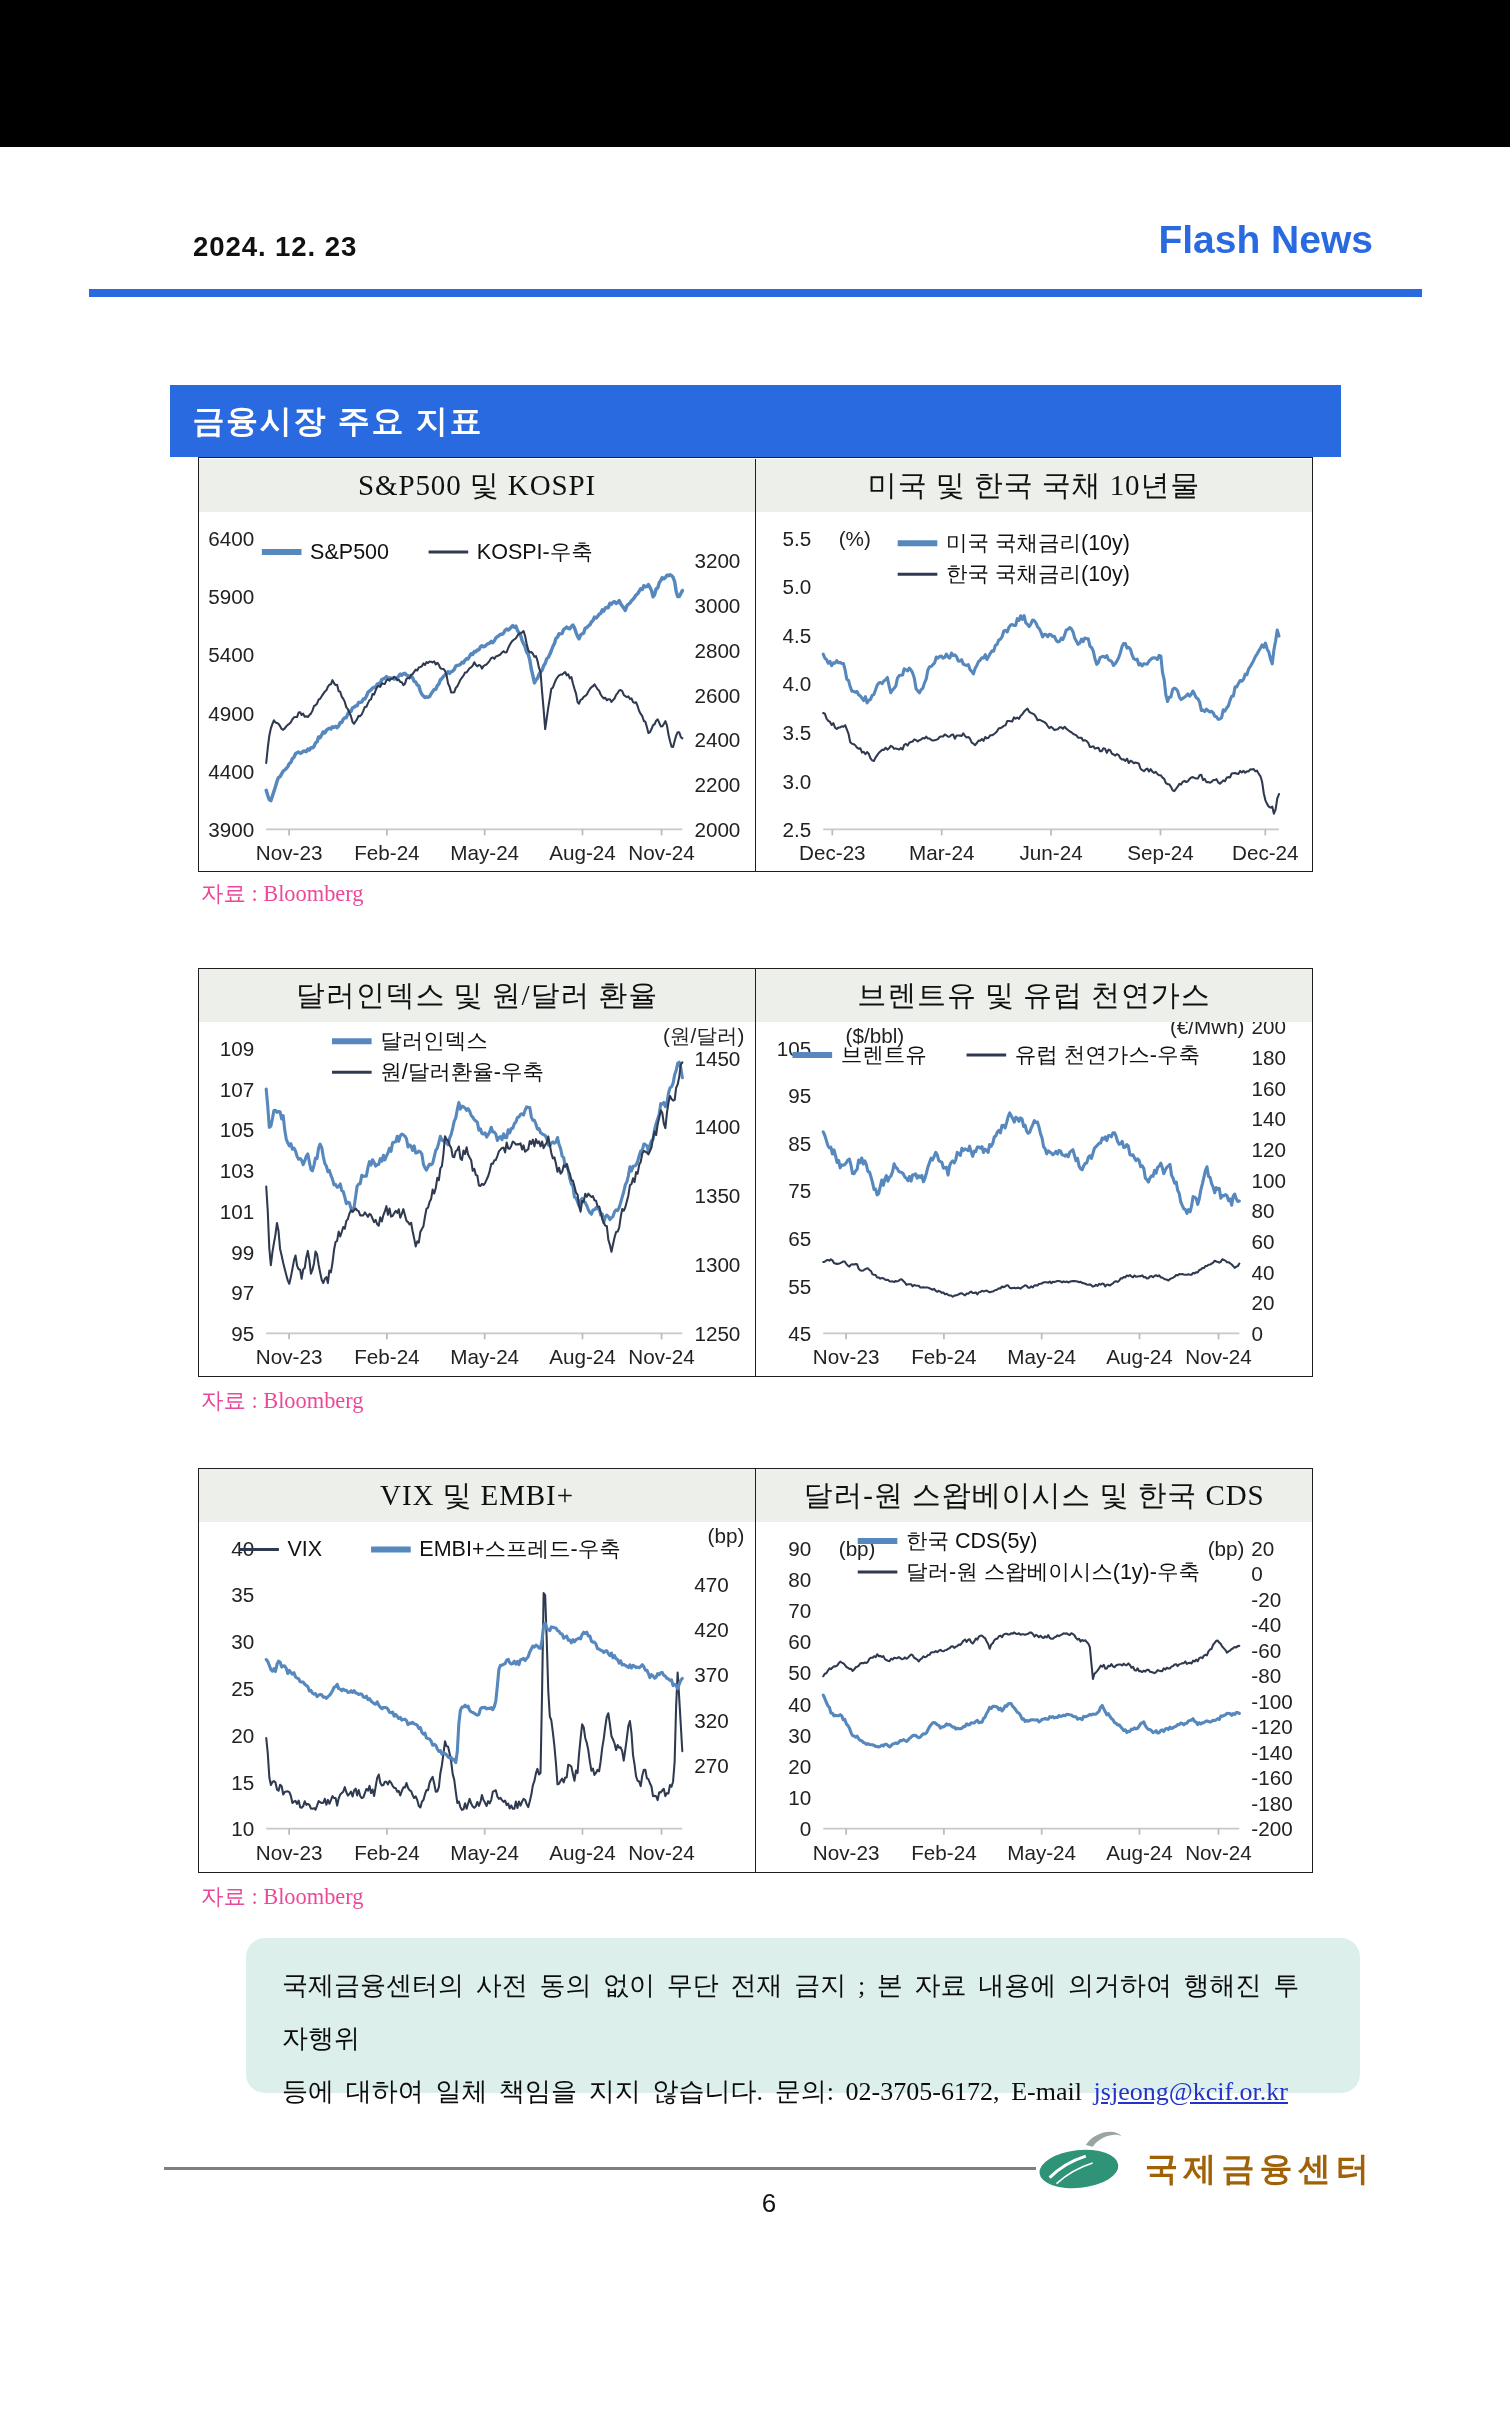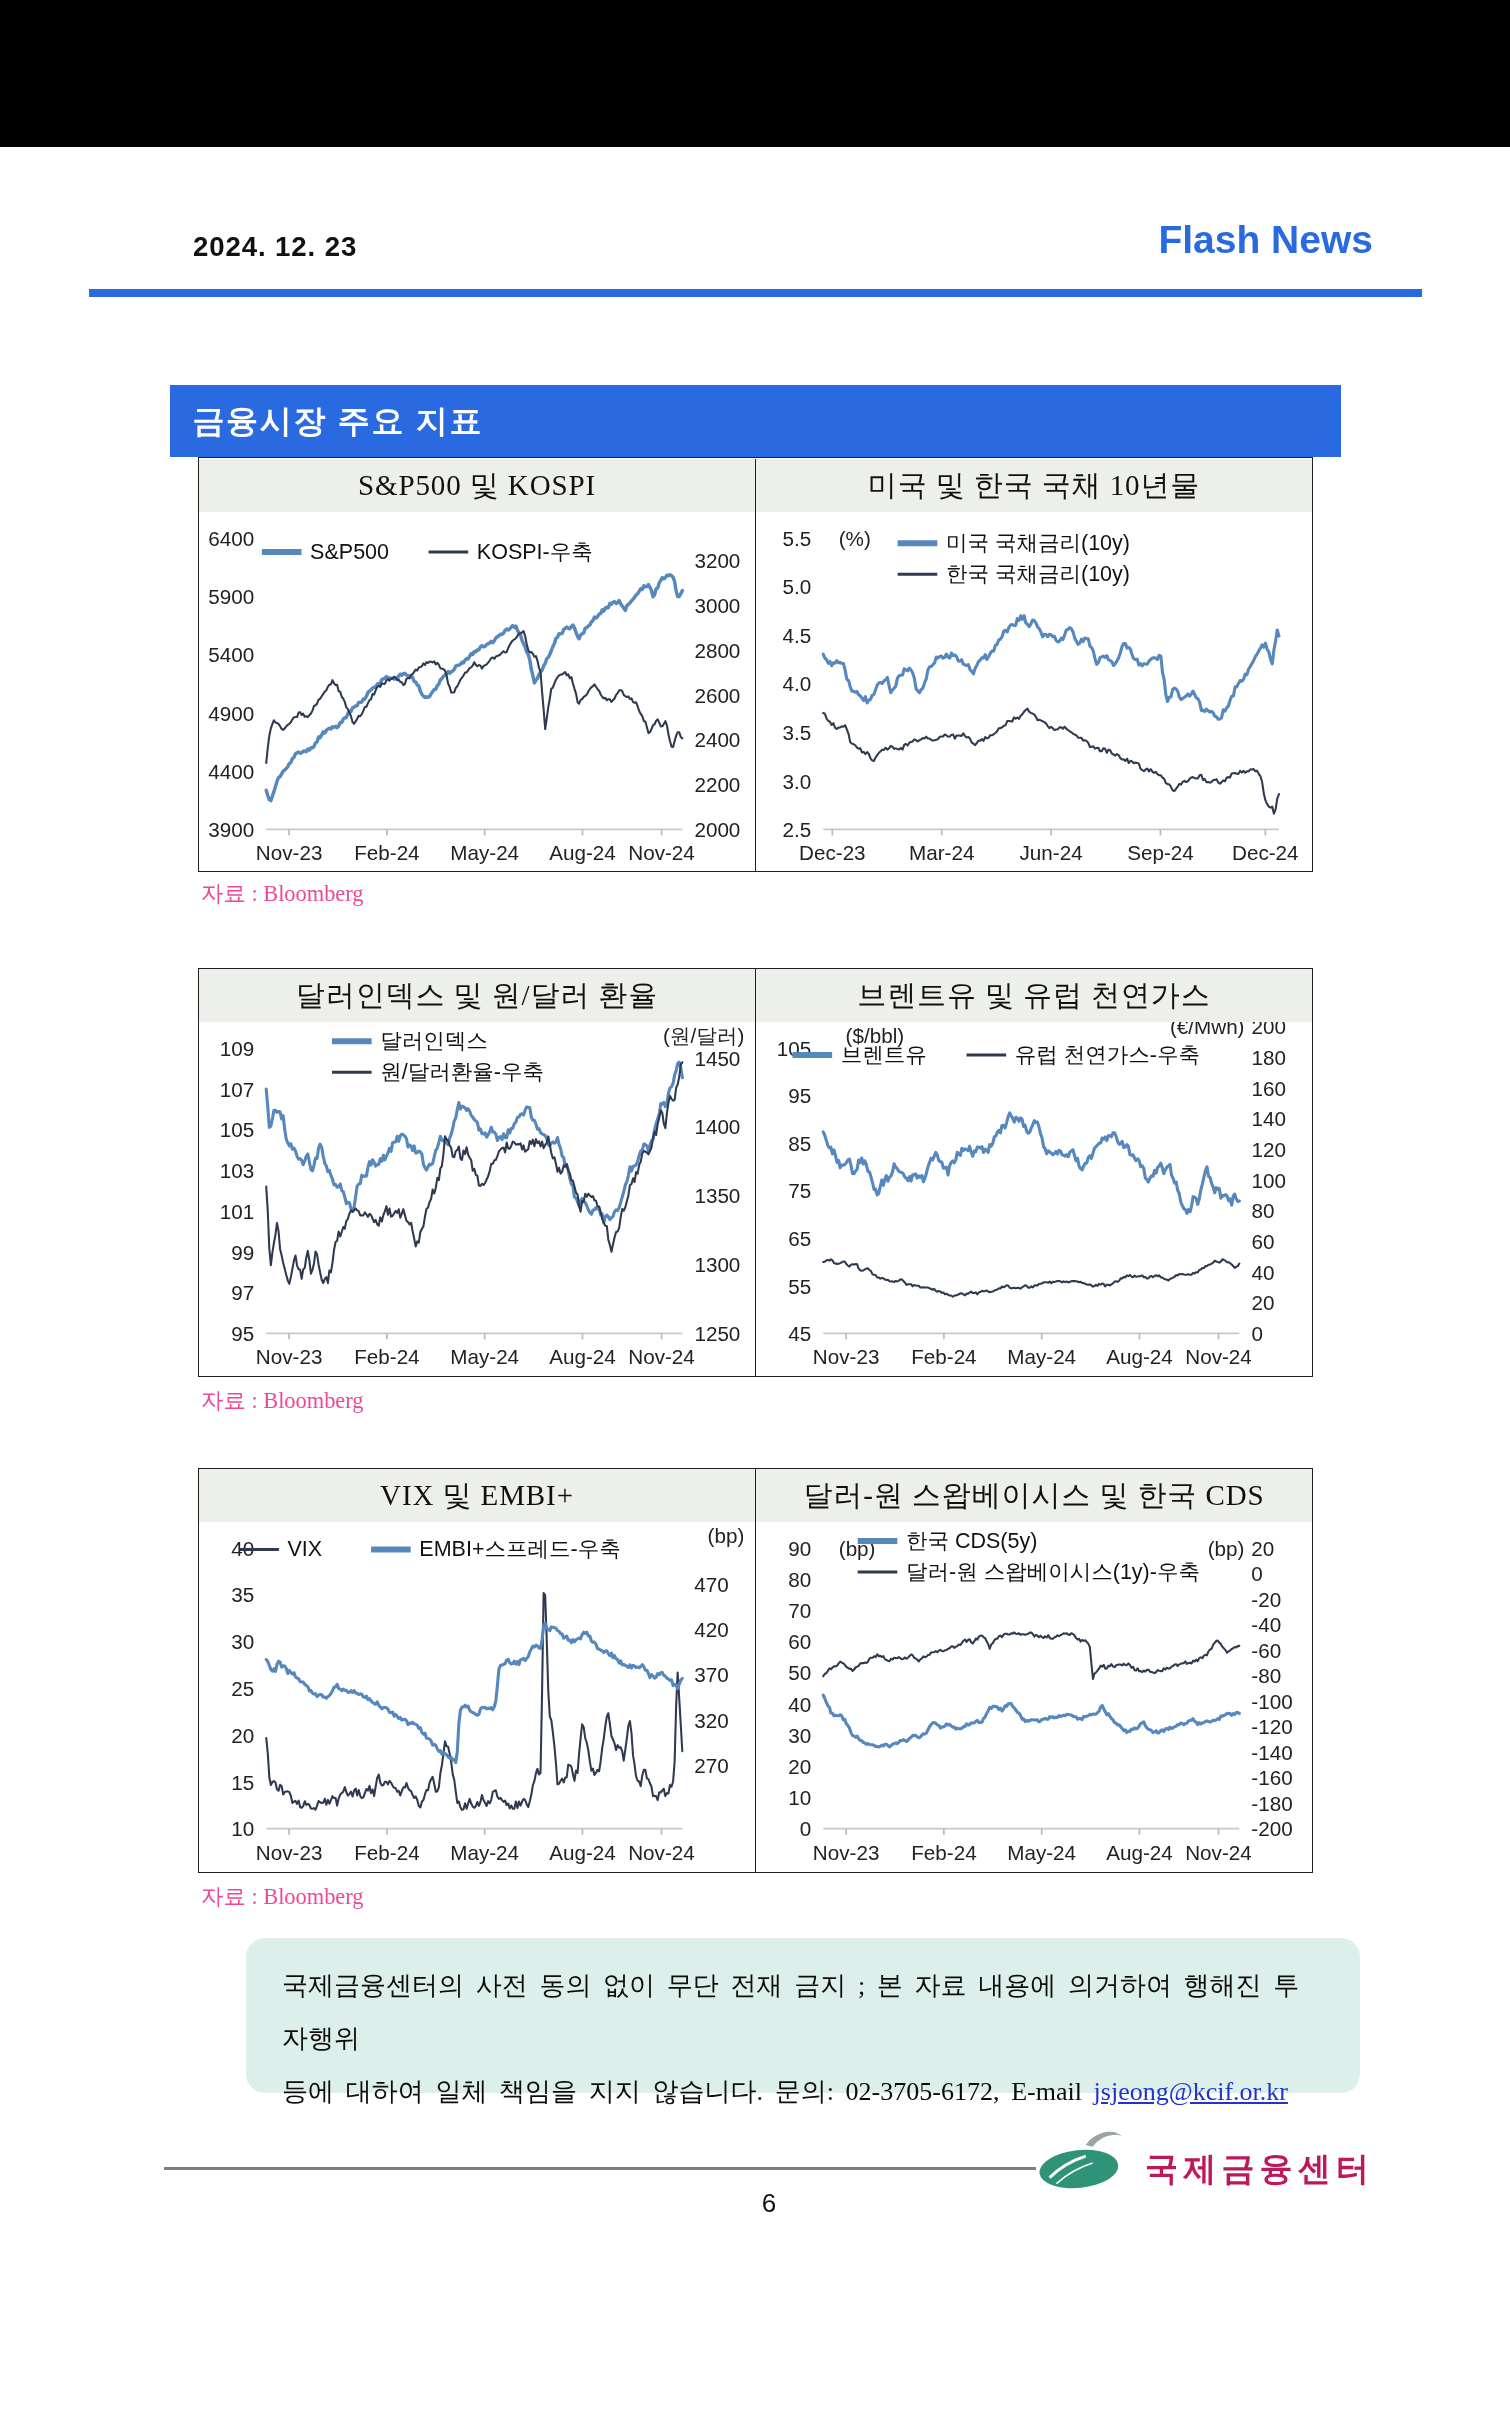--- a/index.html
+++ b/index.html
@@ -19,21 +19,21 @@
   .chart-title{height:53px;background:#edf0ea;font-family:"Liberation Serif",serif;font-size:29px;letter-spacing:0.9px;color:#101010;text-align:center;line-height:53px;white-space:nowrap;}
   svg.chart{display:block;}
   svg .ct{font-size:24px;fill:#222;font-family:"Liberation Sans",sans-serif;}
   svg .lg{font-size:25px;fill:#111;font-family:"Liberation Sans",sans-serif;}
   .source{position:absolute;left:201px;font-family:"Liberation Serif",serif;font-size:22.4px;color:#ec4899;}
   #src1{top:731px;} #src2{top:1238px;} #src3{top:1734px;}
   .disclaimer{position:absolute;left:198px;top:1791px;width:1114px;height:155px;background:#dcefeb;border-radius:19px;box-sizing:border-box;padding:20.7px 36px 0 36px;font-family:"Liberation Serif",serif;font-size:26px;color:#0c0c0c;line-height:53px;word-spacing:5.2px;margin-left:48px;}
   .disclaimer a{color:#2233cc;}
   .footer-line{position:absolute;left:164px;top:2020px;width:872px;height:2.6px;background:#7f7f7f;}
   .logo{position:absolute;left:1034px;top:1979px;}
-  .logo-text{position:absolute;left:1145px;top:2000px;font-size:33px;font-weight:bold;color:#be185d;letter-spacing:5.2px;}
+  .logo-text{position:absolute;left:1145px;top:2000px;font-size:33px;font-weight:bold;color:#a16207;letter-spacing:5.2px;}
   .pagenum{position:absolute;left:0;top:2041px;width:100%;text-align:center;font-size:26px;color:#111;}
 </style>
 </head>
 <body>
 
 <div class="page">
 
   <div class="date">2024. 12. 23</div>
   <div class="brand">Flash News</div>
   <div class="hrule"></div>

